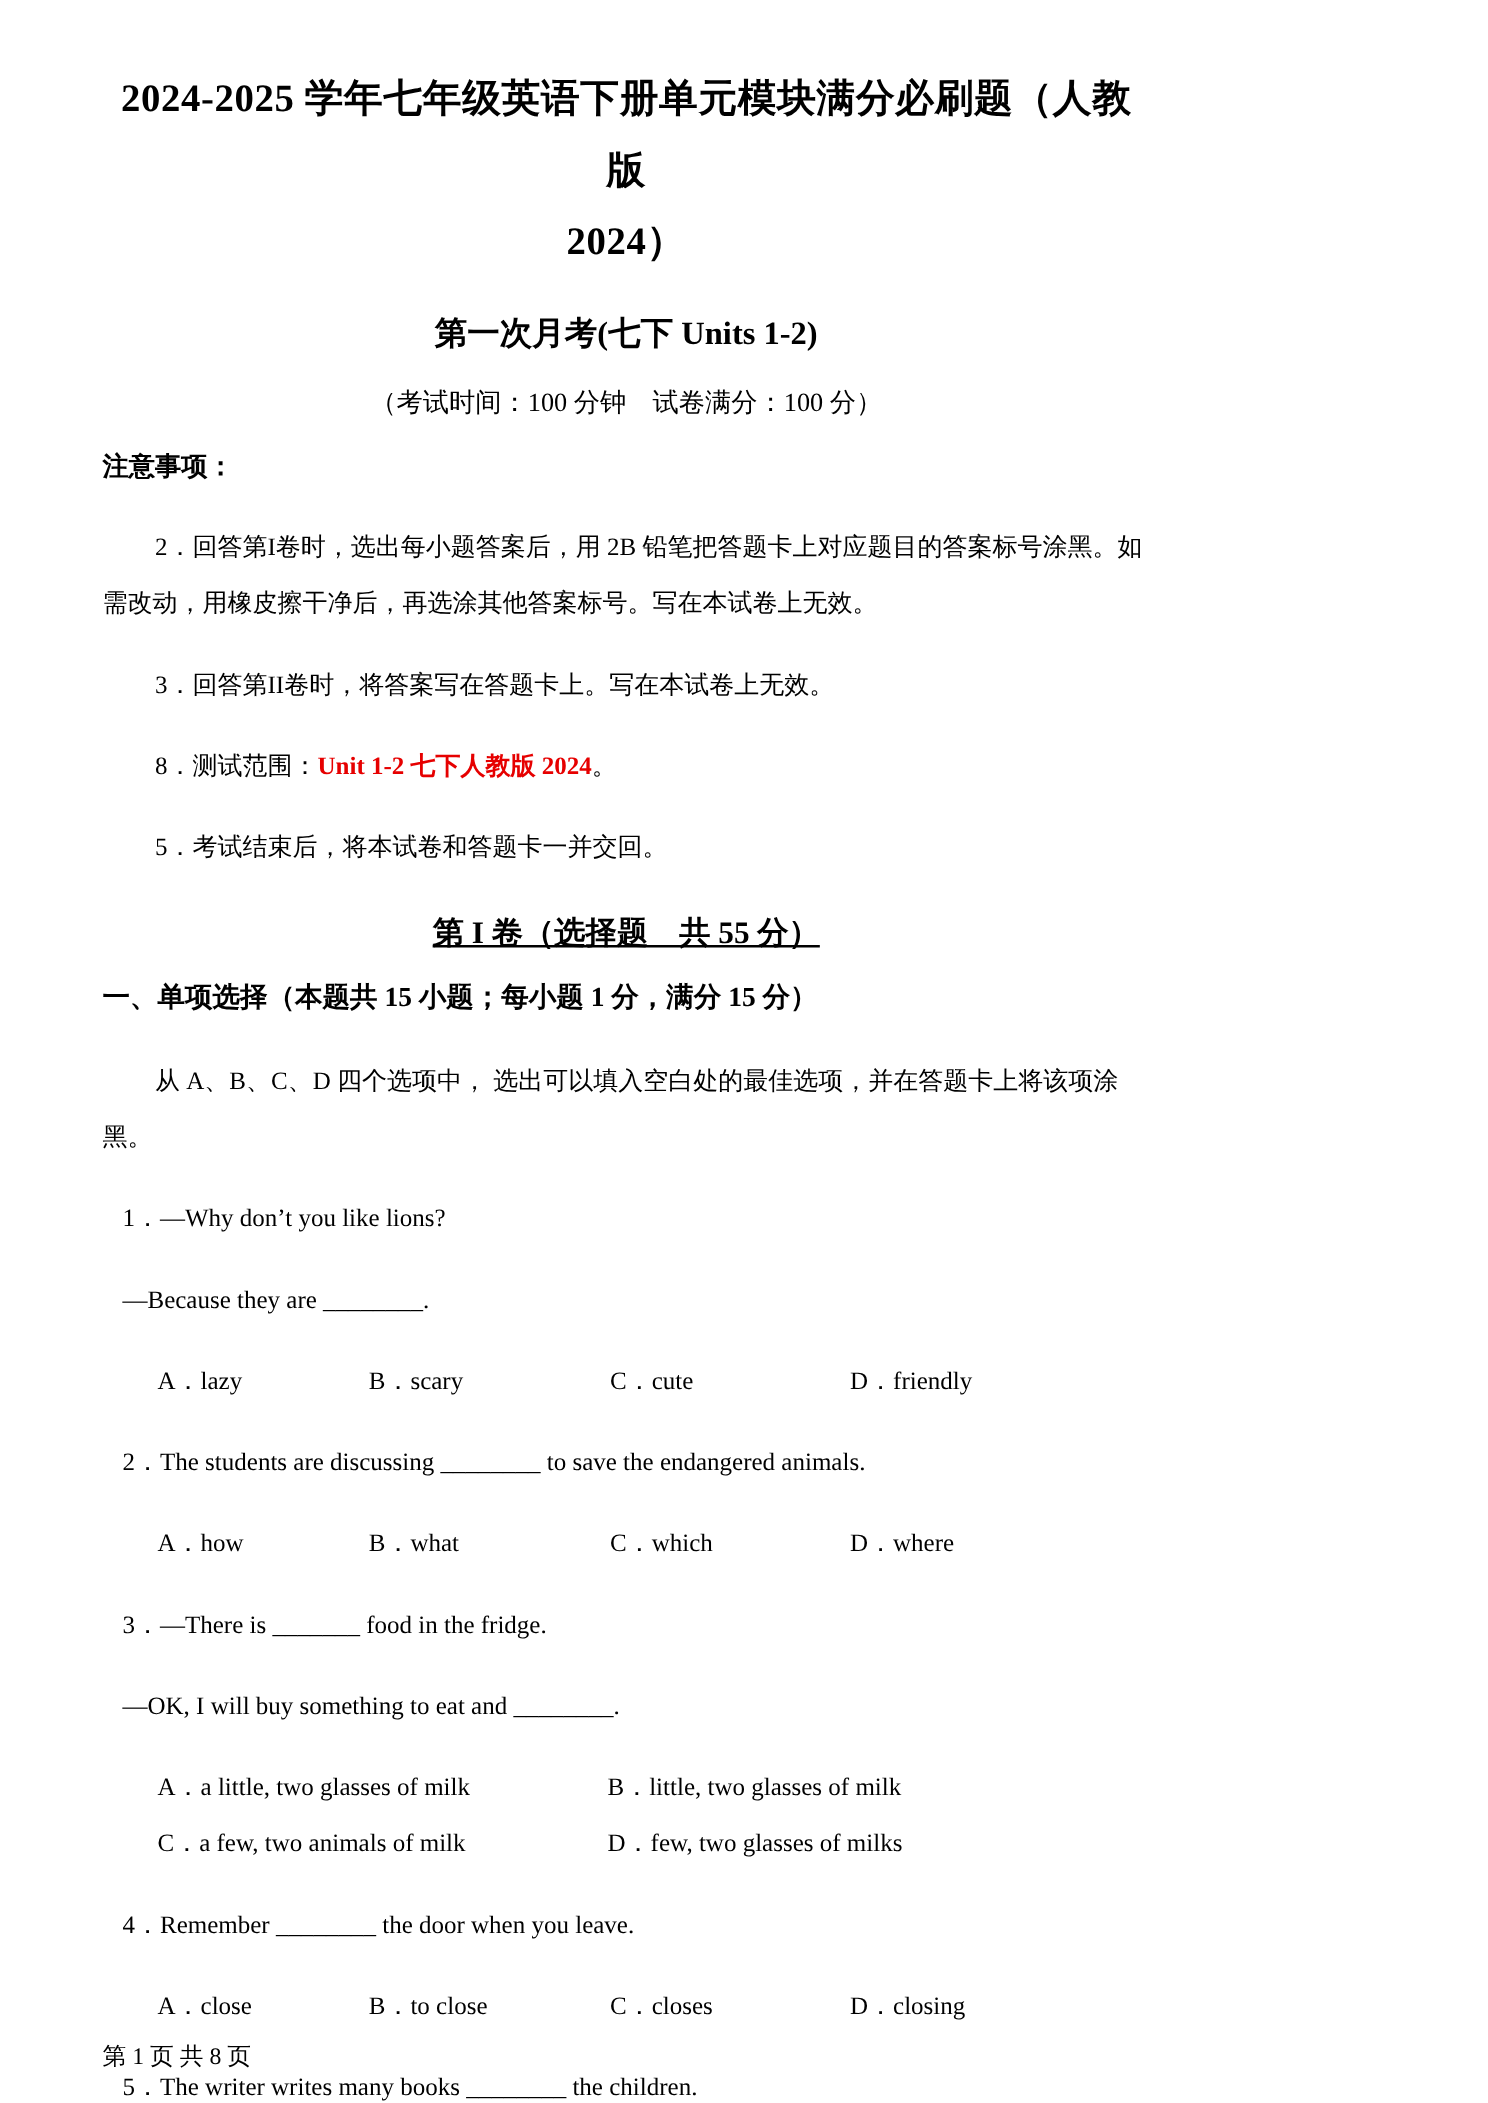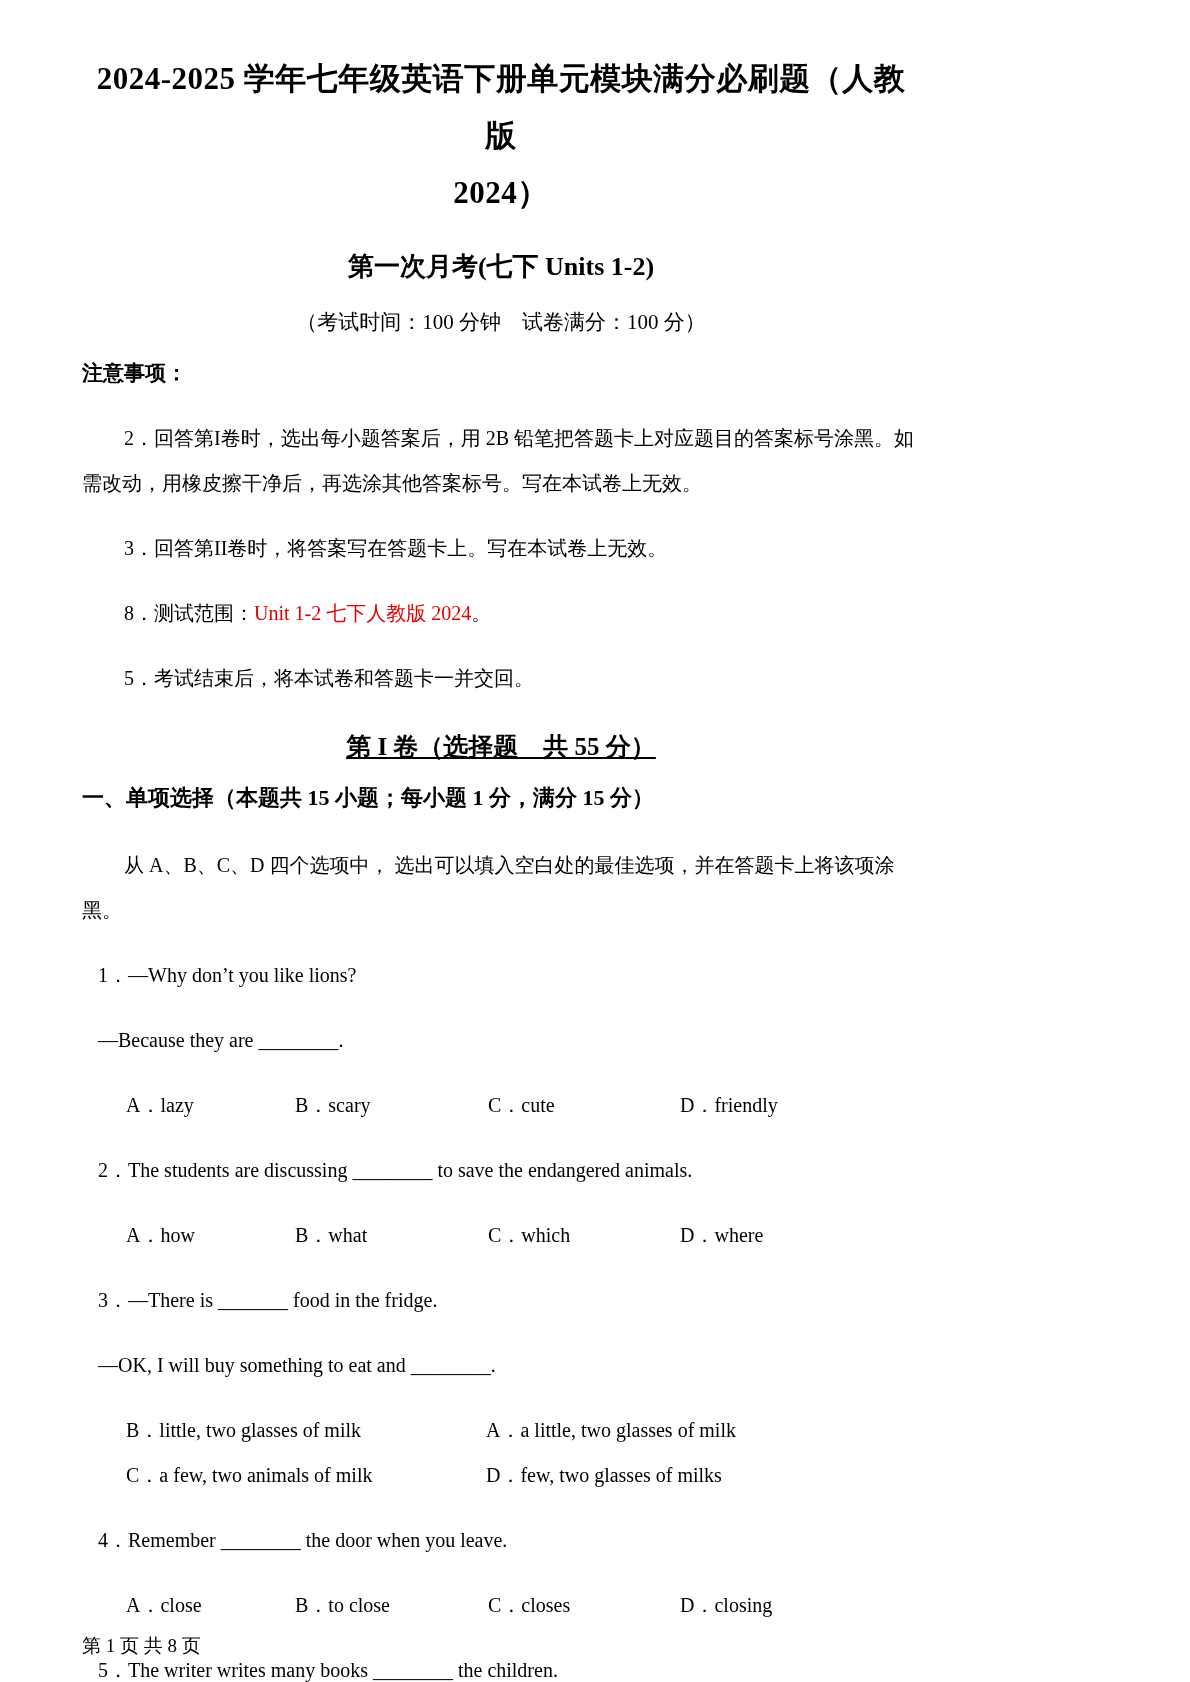--- a/index.html
+++ b/index.html
@@ -41,21 +41,21 @@
     font-size: 21px;
     font-weight: 700;
     line-height: 46px;
     margin-top: 14px;
   }
   .para {
     font-size: 20px;
     line-height: 45px;
   }
   .indent2 { text-indent: 2.1em; }
-  .red { color: #e60000; font-weight: 400; }
+  .red { color: #e60000; font-weight: 700; }
   .section-heading {
     font-size: 25px;
     font-weight: 700;
     text-align: center;
     line-height: 52px;
     margin-top: 2px;
     text-decoration: underline;
   }
   .part-heading {
     font-size: 22px;
@@ -124,22 +124,22 @@
       <span>B．what</span>
       <span>C．which</span>
       <span>D．where</span>
     </div>
   </div>
 
   <div class="question">
     <p class="para">3．—There is _______ food in the fridge.</p>
     <p class="para">—OK, I will buy something to eat and ________.</p>
     <div class="options cols2">
+      <span>A．a little, two glasses of milk</span>
       <span>B．little, two glasses of milk</span>
-      <span>A．a little, two glasses of milk</span>
       <span>C．a few, two animals of milk</span>
       <span>D．few, two glasses of milks</span>
     </div>
   </div>
 
   <div class="question">
     <p class="para">4．Remember ________ the door when you leave.</p>
     <div class="options cols4">
       <span>A．close</span>
       <span>B．to close</span>

